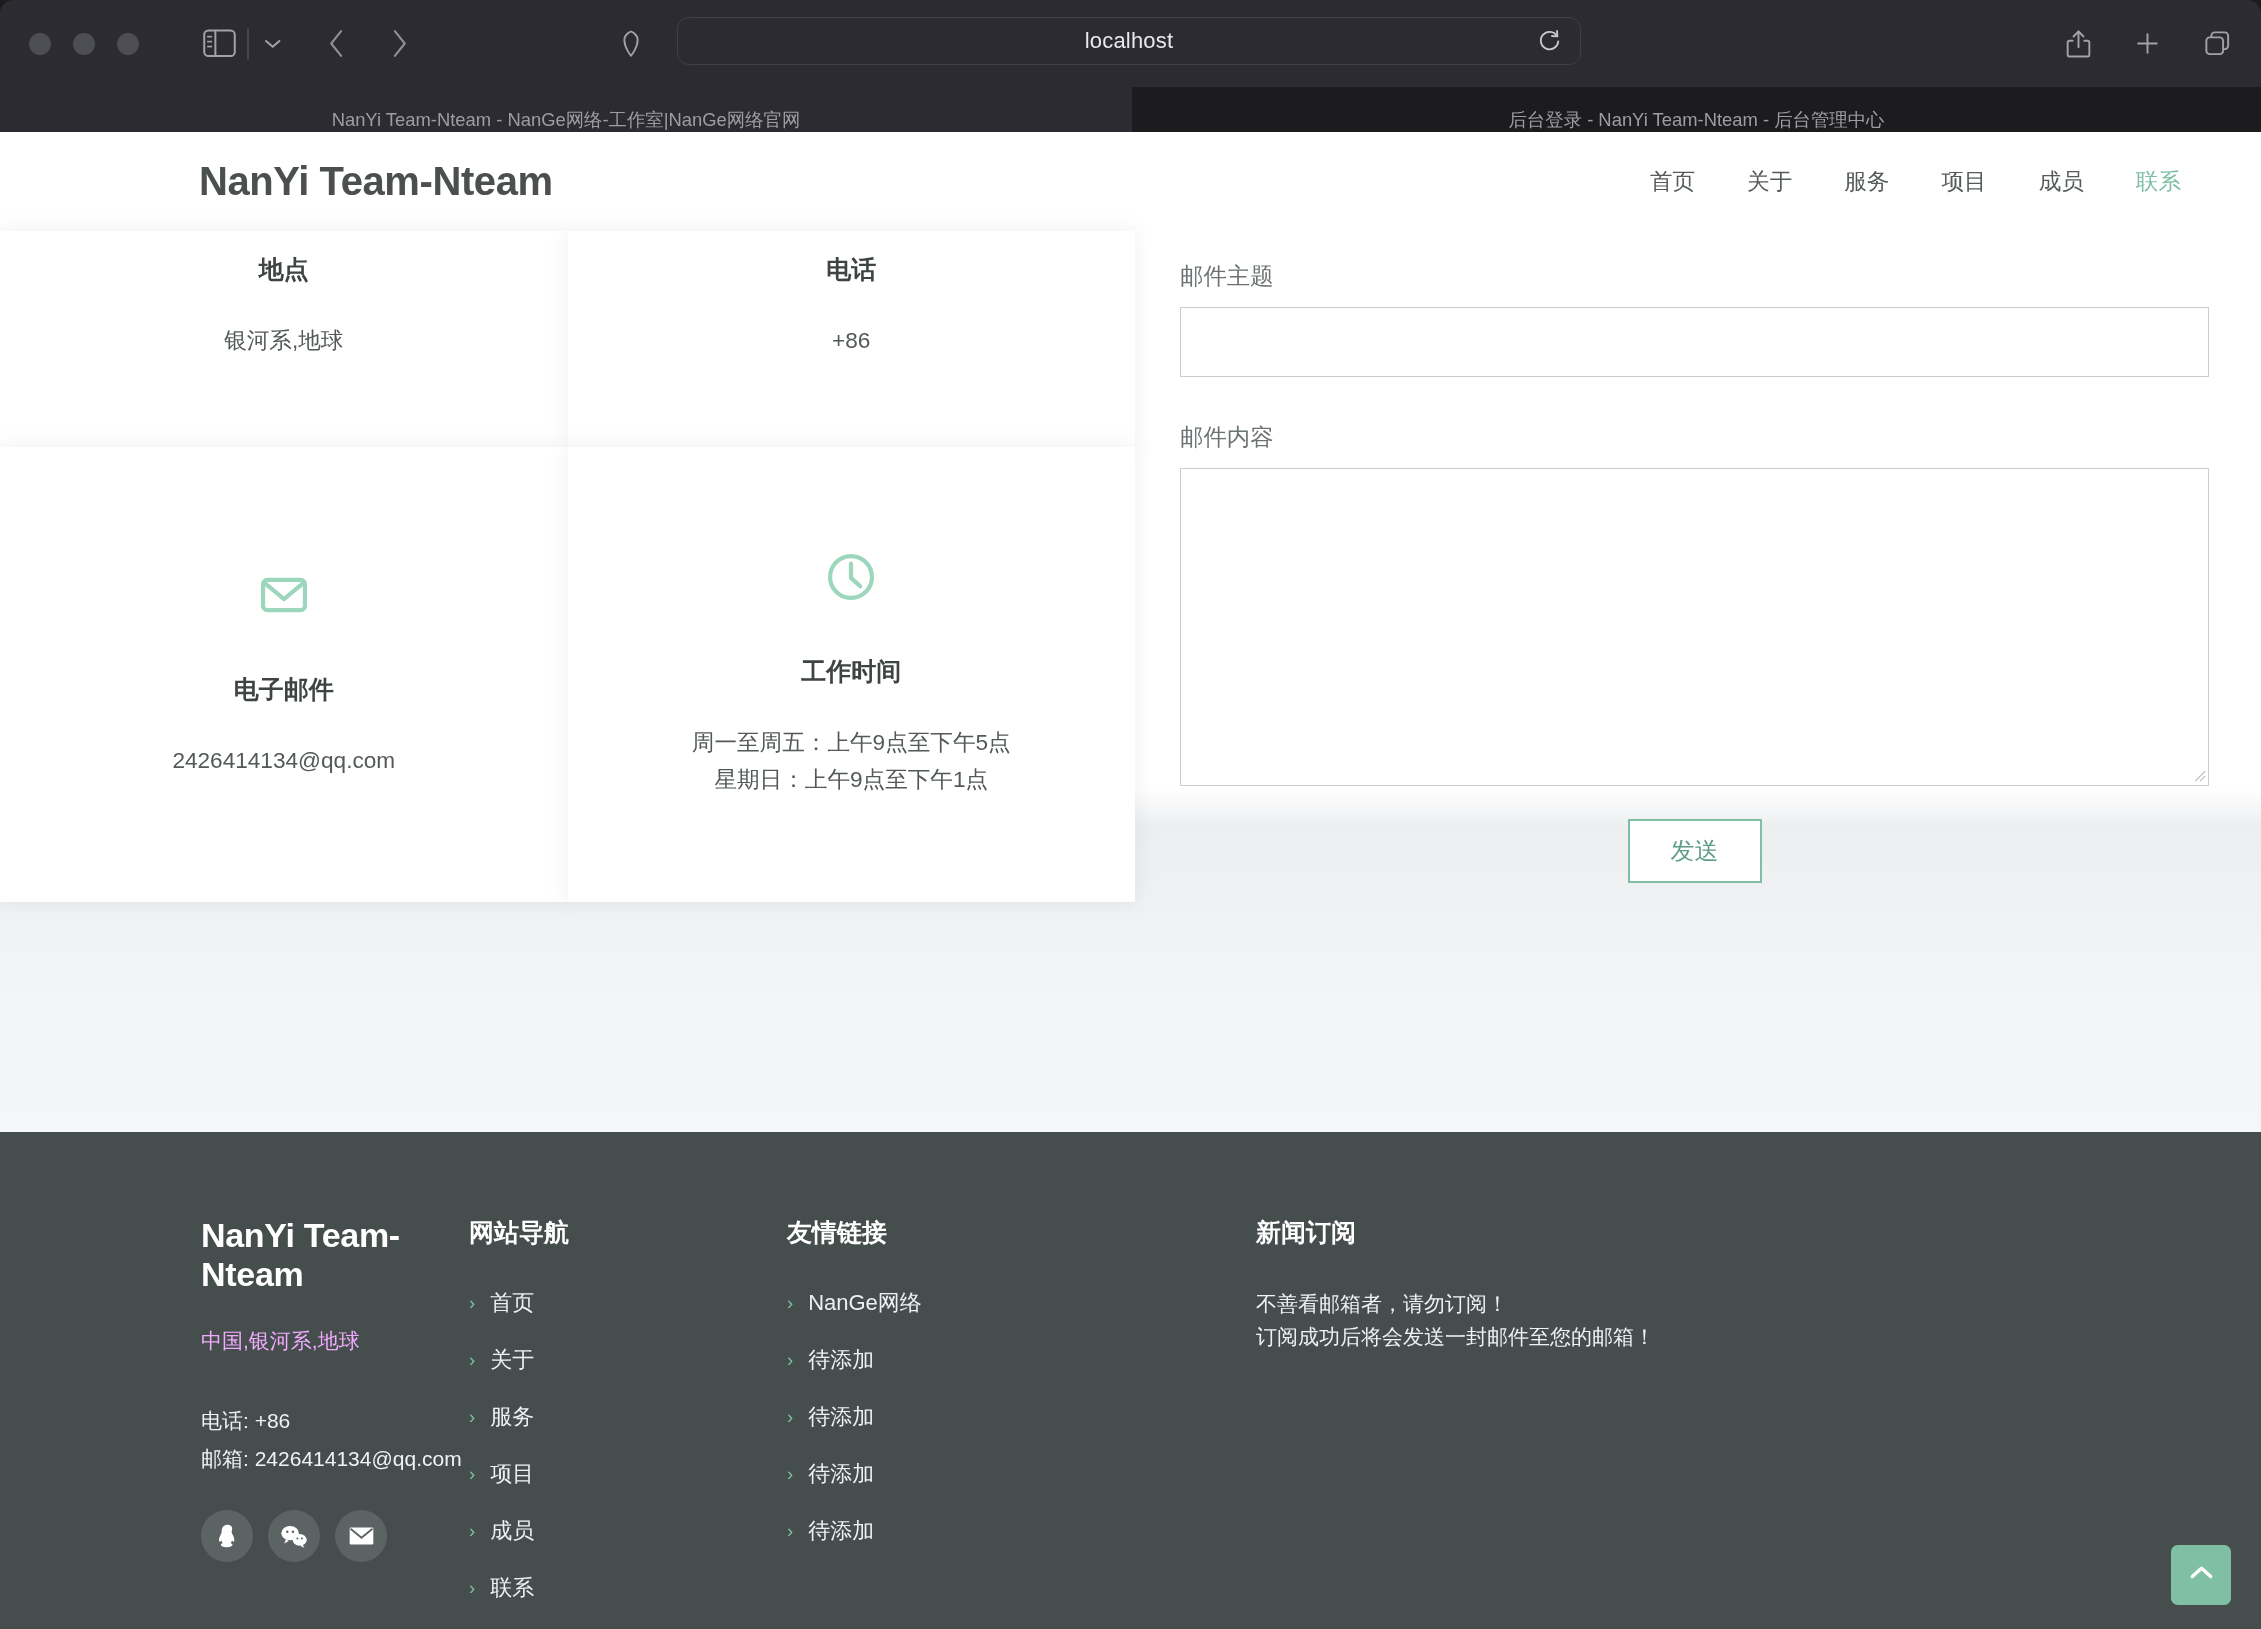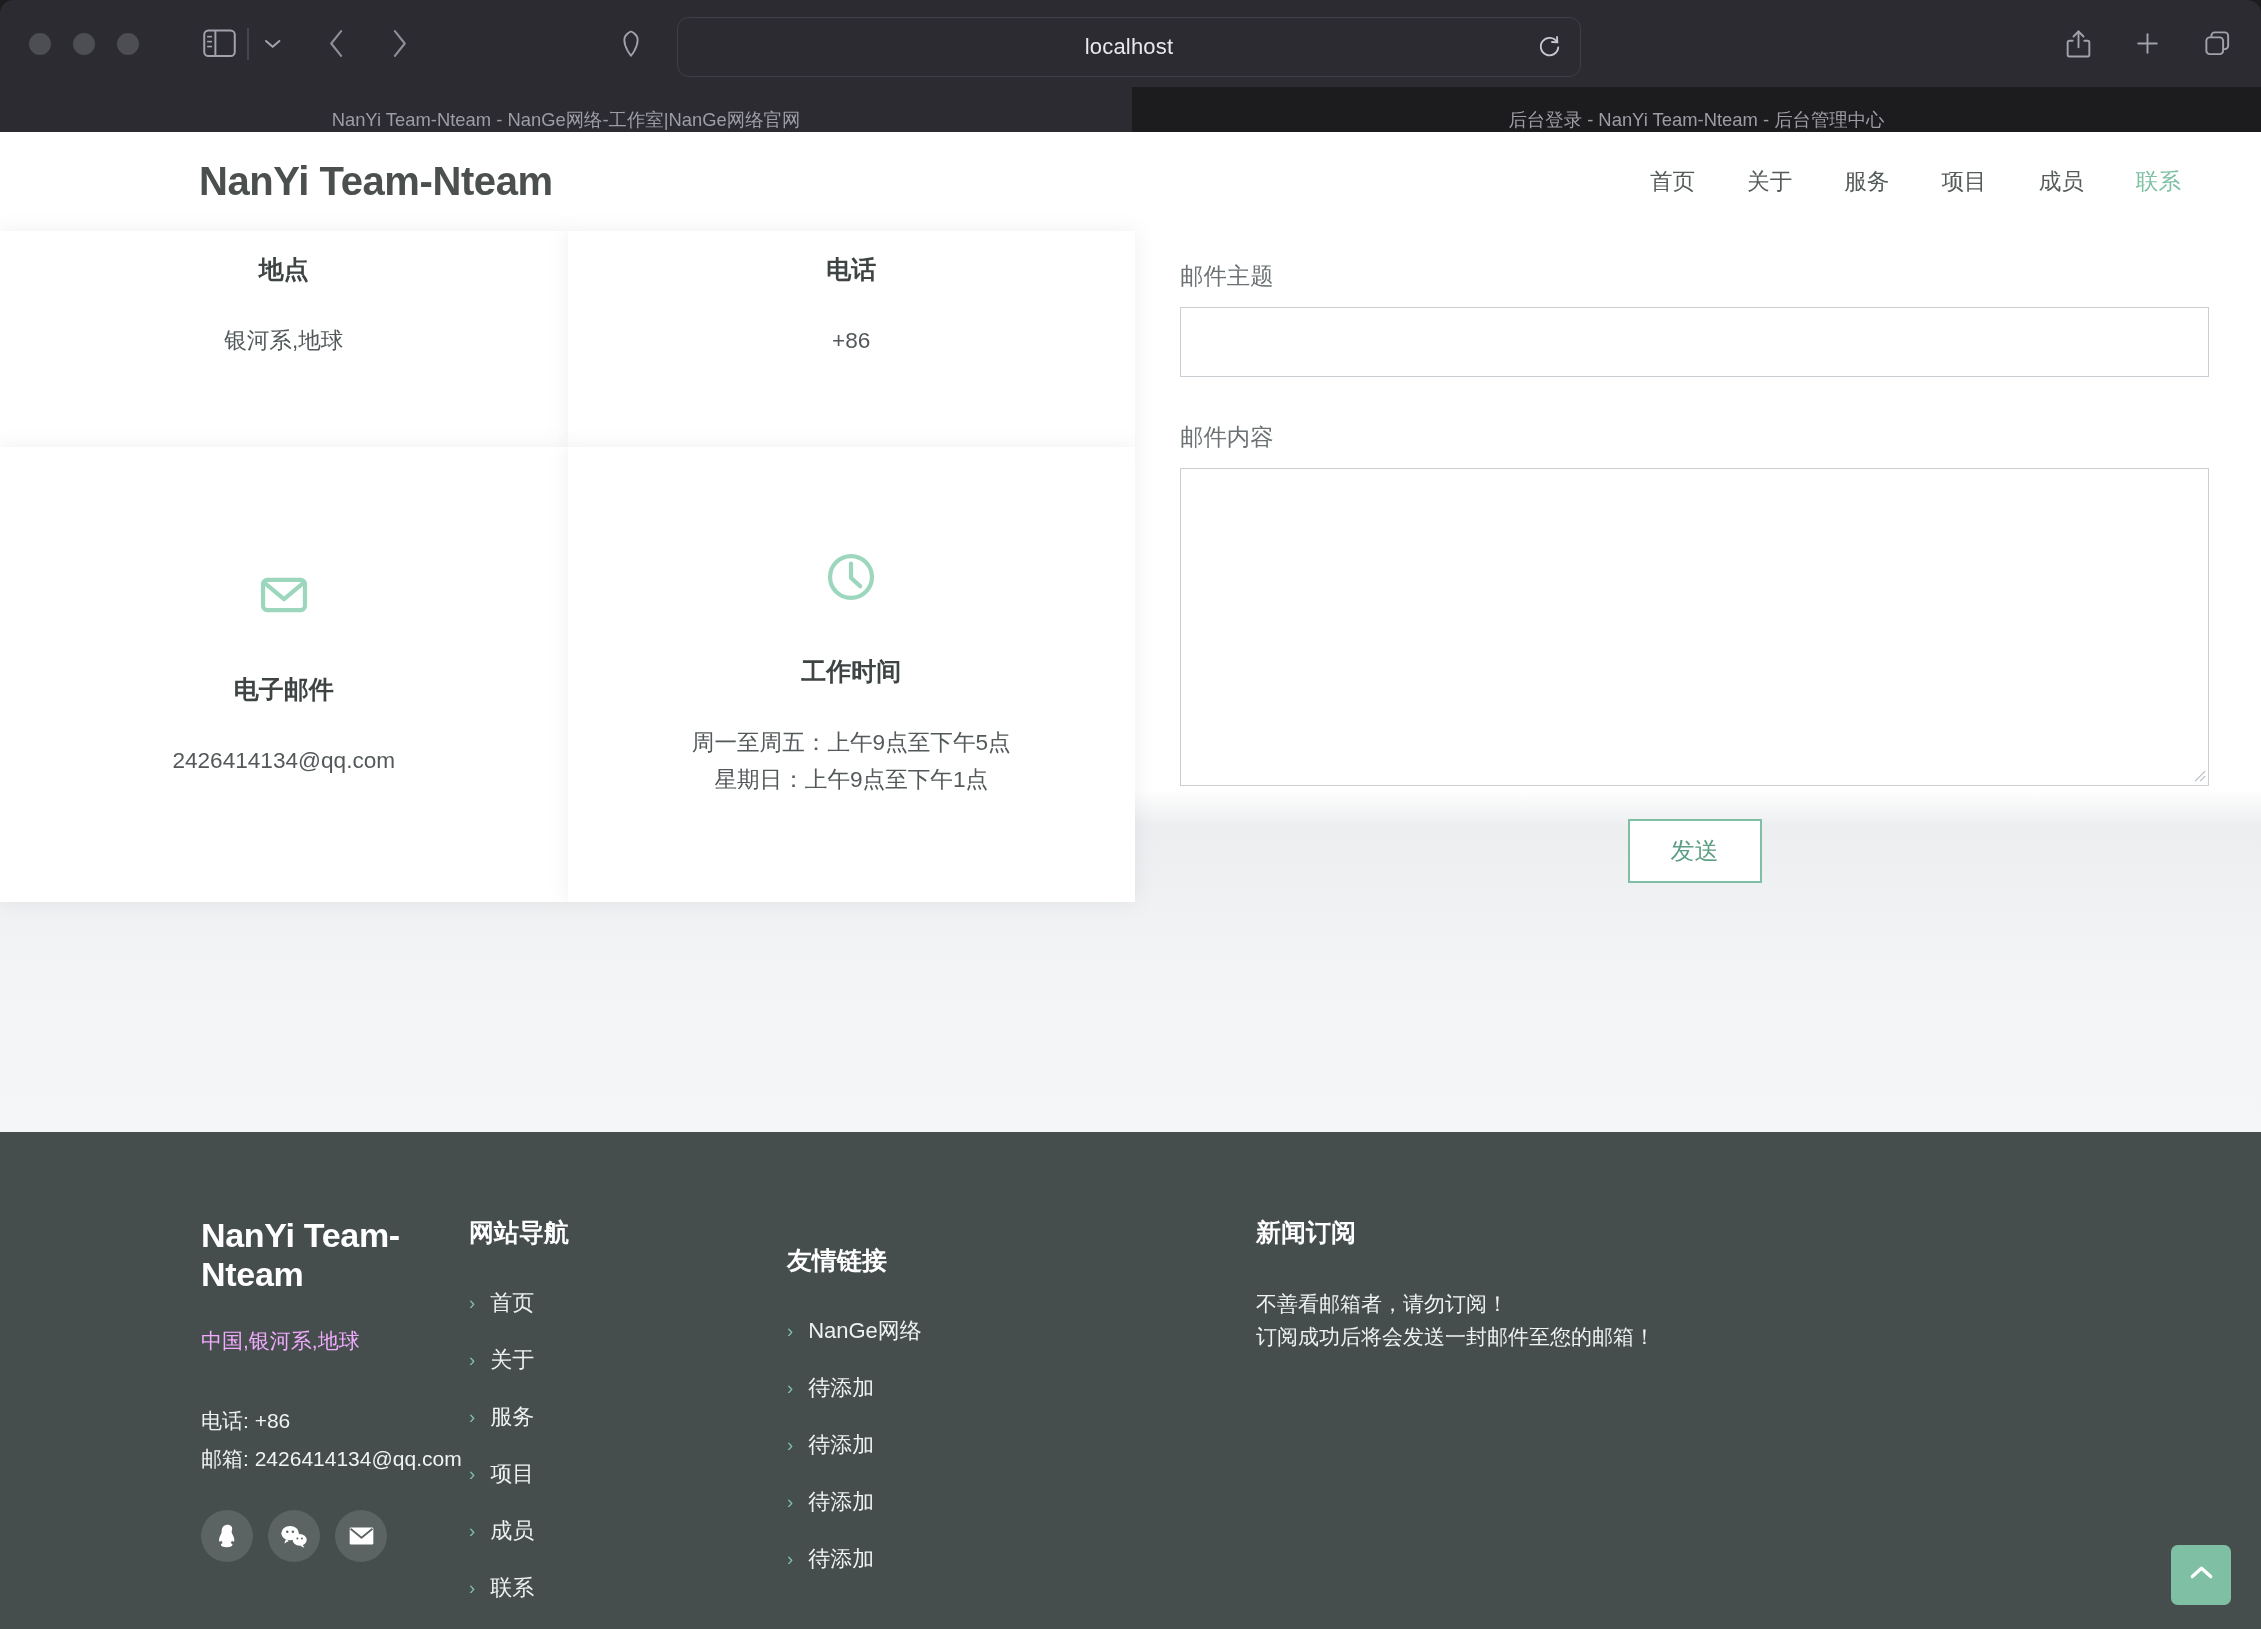--- a/index.html
+++ b/index.html
@@ -32,21 +32,21 @@
   .sidebar-btn { margin-left: 64px; }
   .chev-small { margin-left: 11.7px; }
   .divider-v { width: 1.7px; height: 32px; background: #45454d; margin-left: 11.7px; }
   .nav-back { margin-left: 42px; }
   .nav-fwd { margin-left: 40px; }
 
   .shield-icon { position: absolute; left: 621px; top: 50%; transform: translateY(-50%); }
 
   .urlbar {
     position: absolute; left: 677px; top: 17px;
-    width: 904px; height: 60px;
+    width: 904px; height: 48px;
     border: 1.7px solid #3f3f47;
     border-radius: 11.7px;
     background: #2b2b31;
     display: flex; align-items: center; justify-content: center;
   }
   .urlbar-text {
     color: #e8e8ee; font-size: 22px; letter-spacing: 0.2px;
   }
   .reload-icon { position: absolute; right: 18.4px; top: 50%; transform: translateY(-50%); }
 
@@ -135,21 +135,21 @@
   .footer {
     background: #454d4d;
     flex: 0 0 497px;
     padding: 84px 0 0 0;
     display: flex;
     position: relative;
   }
   .f-col { color: #fff; }
   .f-brand-col { width: 469px; padding-left: 201px; }
   .f-nav-col { width: 318px; }
-  .f-links-col { width: 469px; margin-top: 28px; }
+  .f-links-col { width: 469px; }
   .f-news-col { flex: 1; padding-right: 100px; }
 
   .f-brand { font-size: 34px; font-weight: 700; margin-bottom: 33px; letter-spacing: -0.3px; }
   .f-addr { font-size: 21px; color: #f0abfc; margin-bottom: 52px; }
   .f-contact-line { font-size: 21px; color: #f0f3f3; margin-bottom: 10px; }
   .socials { display: flex; gap: 15px; margin-top: 37px; }
   .social {
     width: 52px; height: 52px; border-radius: 50%;
     background: #5c6363;
     display: flex; align-items: center; justify-content: center;

